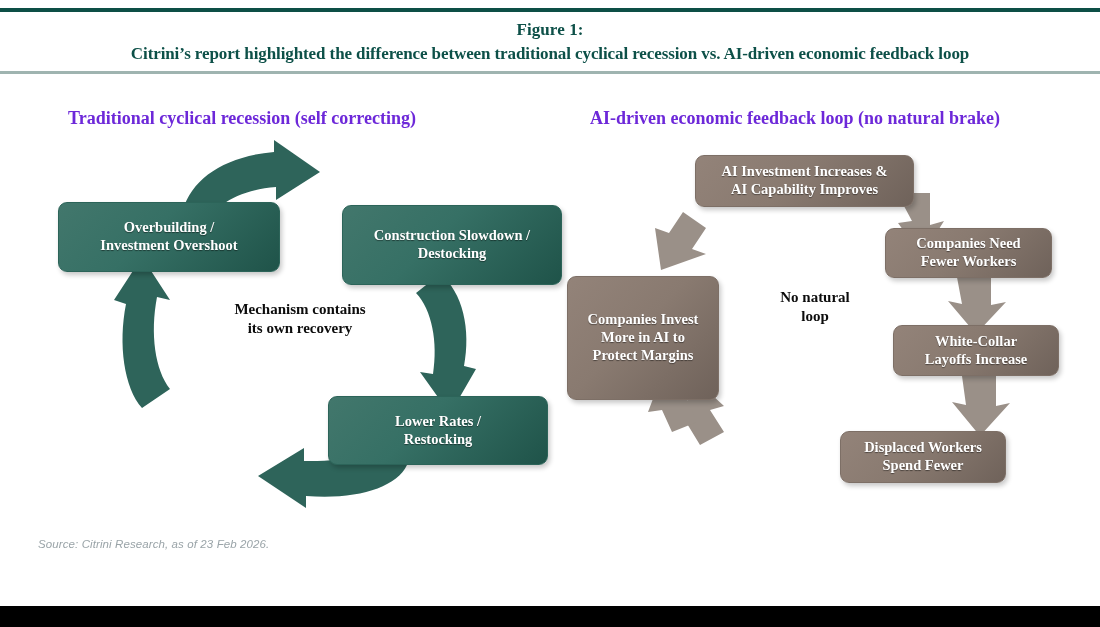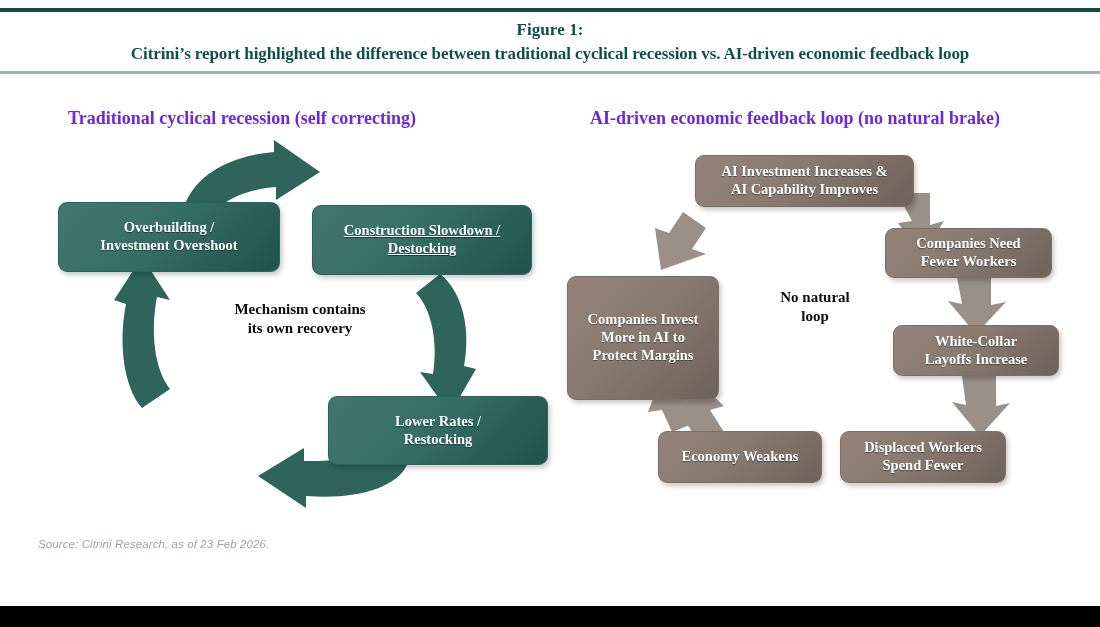--- a/index.html
+++ b/index.html
@@ -146,21 +146,21 @@
     </g>
   </svg>
 
   <div class="node green" style="left:58px;top:202px;width:222px;height:70px;">
     <span>
       <span>Overbuilding /</span><br>
       <span>Investment Overshoot</span>
     </span>
   </div>
 
-  <div class="node green" style="left:312px;top:205px;width:220px;height:70px;text-decoration:underline;">
+  <div class="node green" style="left:342px;top:205px;width:220px;height:80px;">
     <span>
       <span>Construction Slowdown /</span><br>
       <span>Destocking</span>
     </span>
   </div>
 
   <div class="node green" style="left:328px;top:396px;width:220px;height:69px;">
     <span>
       <span>Lower Rates /</span><br>
       <span>Restocking</span>
@@ -194,23 +194,20 @@
     </span>
   </div>
 
   <div class="node brown" style="left:840px;top:431px;width:166px;height:52px;">
     <span>
       <span>Displaced Workers</span><br>
       <span>Spend Fewer</span>
     </span>
   </div>
 
-  <div class="node brown" style="left:658px;top:431px;width:164px;height:52px;">
-    <span>Economy Weakens</span>
-  </div>
 
   <div class="node brown" style="left:567px;top:276px;width:152px;height:124px;">
     <span>
       <span>Companies Invest</span><br>
       <span>More in AI to</span><br>
       <span>Protect Margins</span>
     </span>
   </div>
 
   <div class="centre-note" id="note-right">

